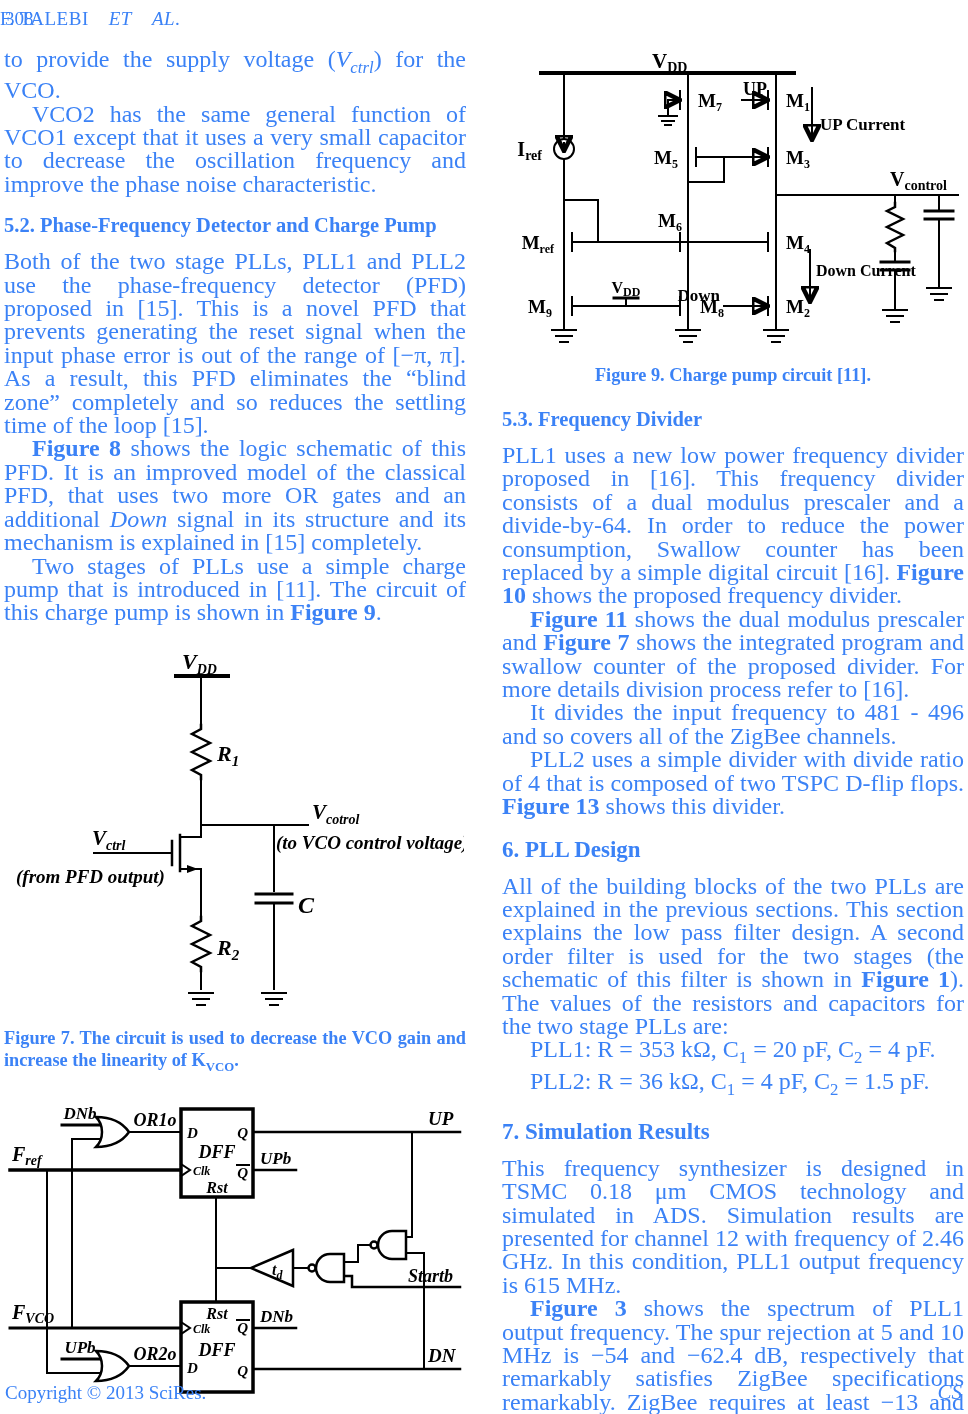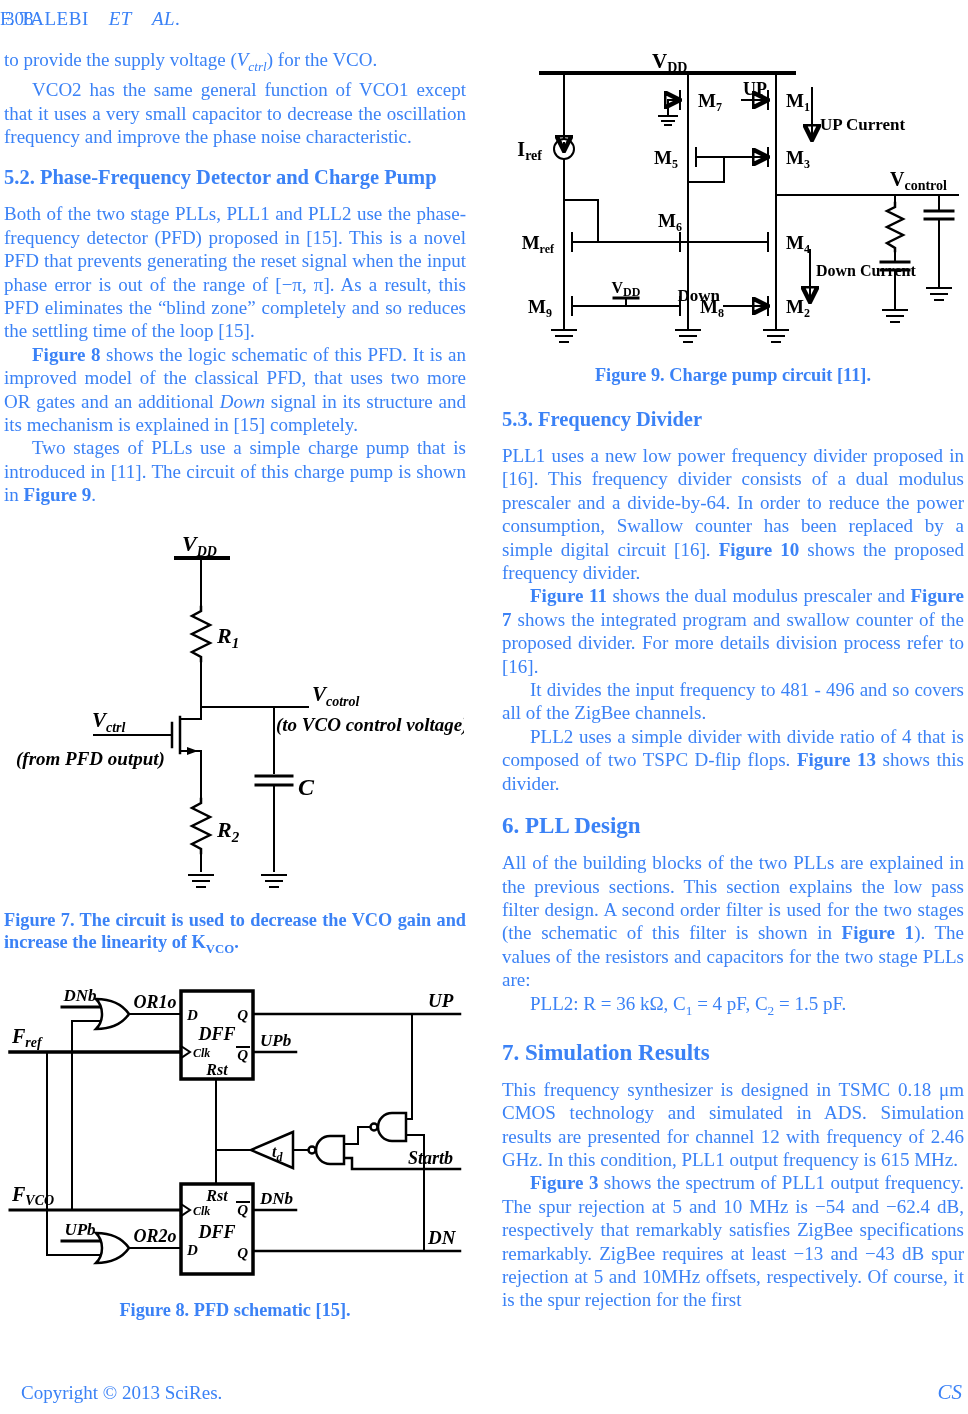--- a/index.html
+++ b/index.html
@@ -3,33 +3,33 @@
 <meta charset="utf-8">
 <style>
   html,body { margin:0; padding:0; background:#888; }
   .page { position:relative; width:968px; height:1414px; margin:0 auto; background:#fff;
           font-family:"Liberation Serif", serif; color:#3b82f6; overflow:hidden; }
   .hdr { position:absolute; top:8px; left:0; width:100%; height:28px; font-size:19px; }
   .hdr .pn { position:absolute; left:5px; top:0; }
   .hdr .rt { position:absolute; left:0; width:100%; text-align:left; top:0; letter-spacing:0.5px; }
   .col { position:absolute; top:48px; width:462px; }
   .col.left { left:4px; } .col.right { left:502px; }
-  p { margin:0; font-size:19px; line-height:23.4px; text-align:justify; }
+  p { margin:0; font-size:24px; line-height:23.4px; text-align:justify; }
   p.ind { text-indent:28px; }
   p.val { text-align:left; padding-left:28px; }
   h3.sec { font-size:20.5px; line-height:26px; font-weight:bold; margin:16px 0 12px 0;
            padding-left:46px; text-indent:-46px; }
   h2.sec { font-size:23px; line-height:30px; font-weight:bold; margin:16px 0 10px 0; }
   .caption { font-size:18.3px; font-weight:bold; line-height:22px; }
   .cap-just { text-align:justify; margin-top:6px; }
   .cap-center { text-align:center; margin-top:12px; }
   .figwrap { display:block; }
   .fig7 { margin-top:20px; } .fig8 { margin-top:28px; } .fig9 { margin-top:4px; }
   .ftr { position:absolute; left:0; top:1382px; width:100%; font-size:19px; }
-  .ftr .cp { position:absolute; left:21px; }
+  .ftr .cp { position:absolute; left:5px; }
   .ftr .jn { position:absolute; right:6px; font-style:italic; font-weight:normal; font-size:21px; top:-2px; }
   
   svg line, svg path, svg polyline, svg circle, svg rect, svg polygon { stroke:#000; fill:none; stroke-width:2; stroke-linecap:square; }
   svg .w25 { stroke-width:2.5; } svg .w3 { stroke-width:3; } svg .w35 { stroke-width:3.5; } svg .w4 { stroke-width:4; }
   svg .wh { fill:#fff; }
   svg .fill { fill:#000; stroke:none; }
   svg text { fill:#000; stroke:none; font-family:"Liberation Serif", serif; font-weight:bold; }
   svg text.it { font-style:italic; }
   .t12{font-size:12px}.t14{font-size:14px}.t15{font-size:15px}.t16{font-size:16px}.t17{font-size:17px}
   .t18{font-size:18px}.t19{font-size:19px}.t20{font-size:20px}.t21{font-size:21px}.t22{font-size:22px}.t24{font-size:24px}
@@ -273,20 +273,21 @@
       <div class="caption cap-center" style="margin-top:6px;">Figure 9. Charge pump circuit [11].</div>
     </div>
 
     <h3 class="sec" style="margin-top:20px;">5.3. Frequency Divider</h3>
     <p>PLL1 uses a new low power frequency divider proposed in [16]. This frequency divider consists of a dual modulus prescaler and a divide-by-64. In order to reduce the power consumption, Swallow counter has been replaced by a simple digital circuit [16]. <b>Figure 10</b> shows the proposed frequency divider.</p>
     <p class="ind"><b>Figure 11</b> shows the dual modulus prescaler and <b>Figure 7</b> shows the integrated program and swallow counter of the proposed divider. For more details division process refer to [16].</p>
     <p class="ind">It divides the input frequency to 481 - 496 and so covers all of the ZigBee channels.</p>
     <p class="ind">PLL2 uses a simple divider with divide ratio of 4 that is composed of two TSPC D-flip flops. <b>Figure 13</b> shows this divider.</p>
     <h2 class="sec">6. PLL Design</h2>
     <p>All of the building blocks of the two PLLs are explained in the previous sections. This section explains the low pass filter design. A second order filter is used for the two stages (the schematic of this filter is shown in <b>Figure 1</b>). The values of the resistors and capacitors for the two stage PLLs are:</p>
+    <p class="val">PLL1: R = 353 kΩ, C<sub>1</sub> = 20 pF, C<sub>2</sub> = 4 pF.</p>
     <p class="val">PLL2: R = 36 kΩ, C<sub>1</sub> = 4 pF, C<sub>2</sub> = 1.5 pF.</p>
     <h2 class="sec">7. Simulation Results</h2>
     <p>This frequency synthesizer is designed in TSMC 0.18 μm CMOS technology and simulated in ADS. Simulation results are presented for channel 12 with frequency of 2.46 GHz. In this condition, PLL1 output frequency is 615 MHz.</p>
     <p class="ind"><b>Figure 3</b> shows the spectrum of PLL1 output frequency. The spur rejection at 5 and 10 MHz is −54 and −62.4 dB, respectively that remarkably satisfies ZigBee specifications remarkably. ZigBee requires at least −13 and −43 dB spur rejection at 5 and 10MHz offsets, respectively. Of course, it is the spur rejection for the first</p>
   </div>
 
   <div class="ftr">
     <span class="cp">Copyright © 2013 SciRes.</span>
     <span class="jn">CS</span>
   </div>

